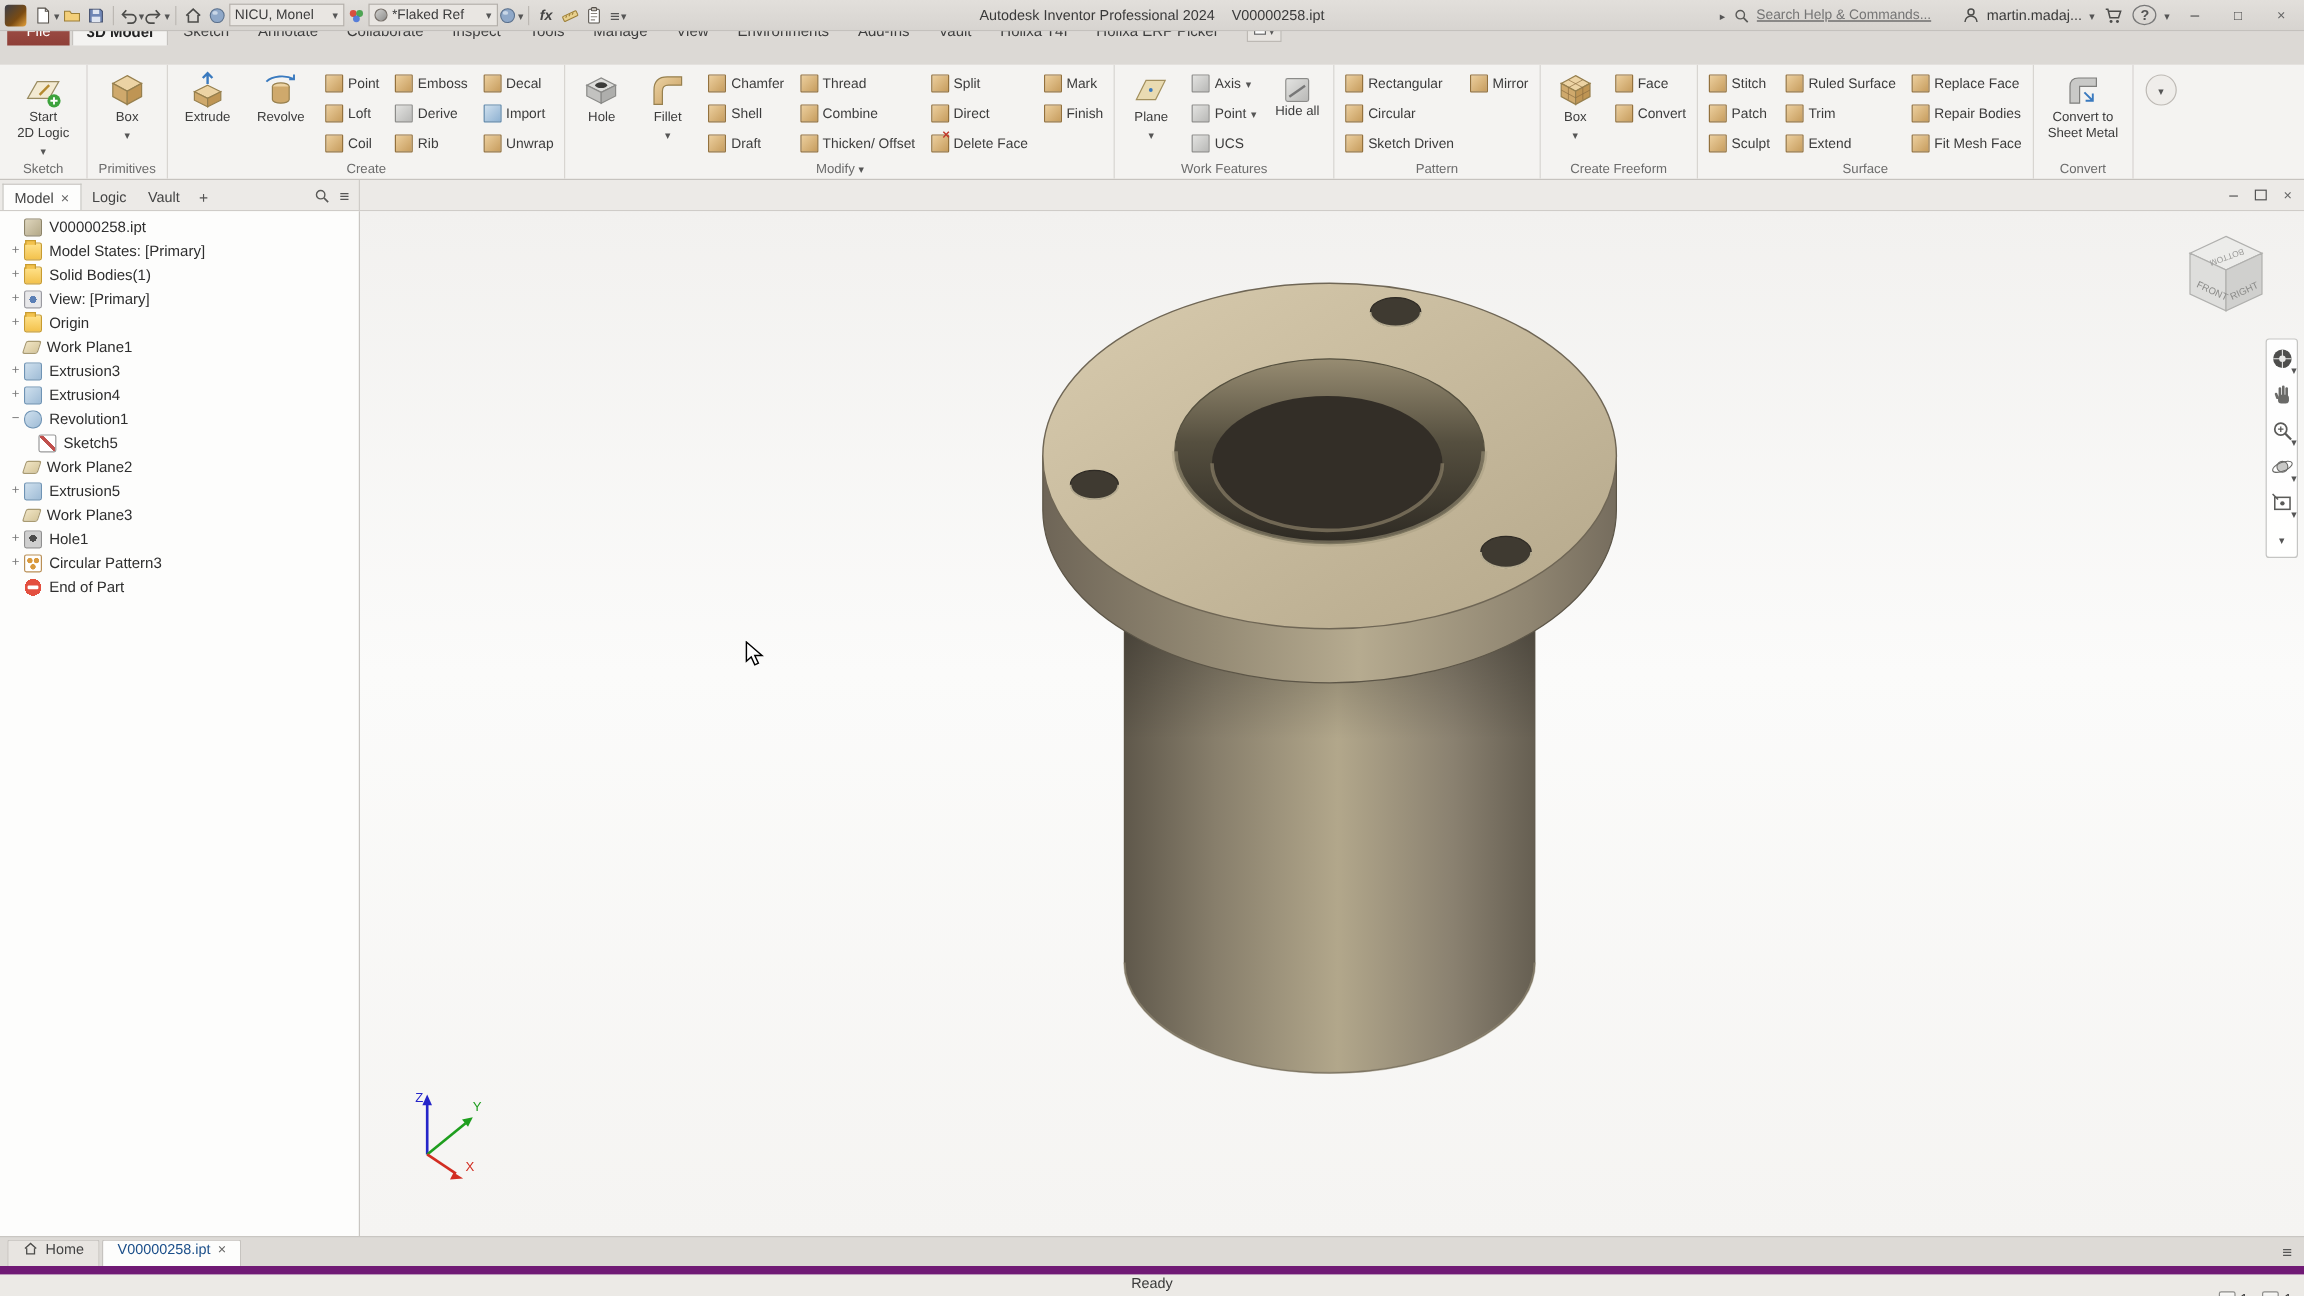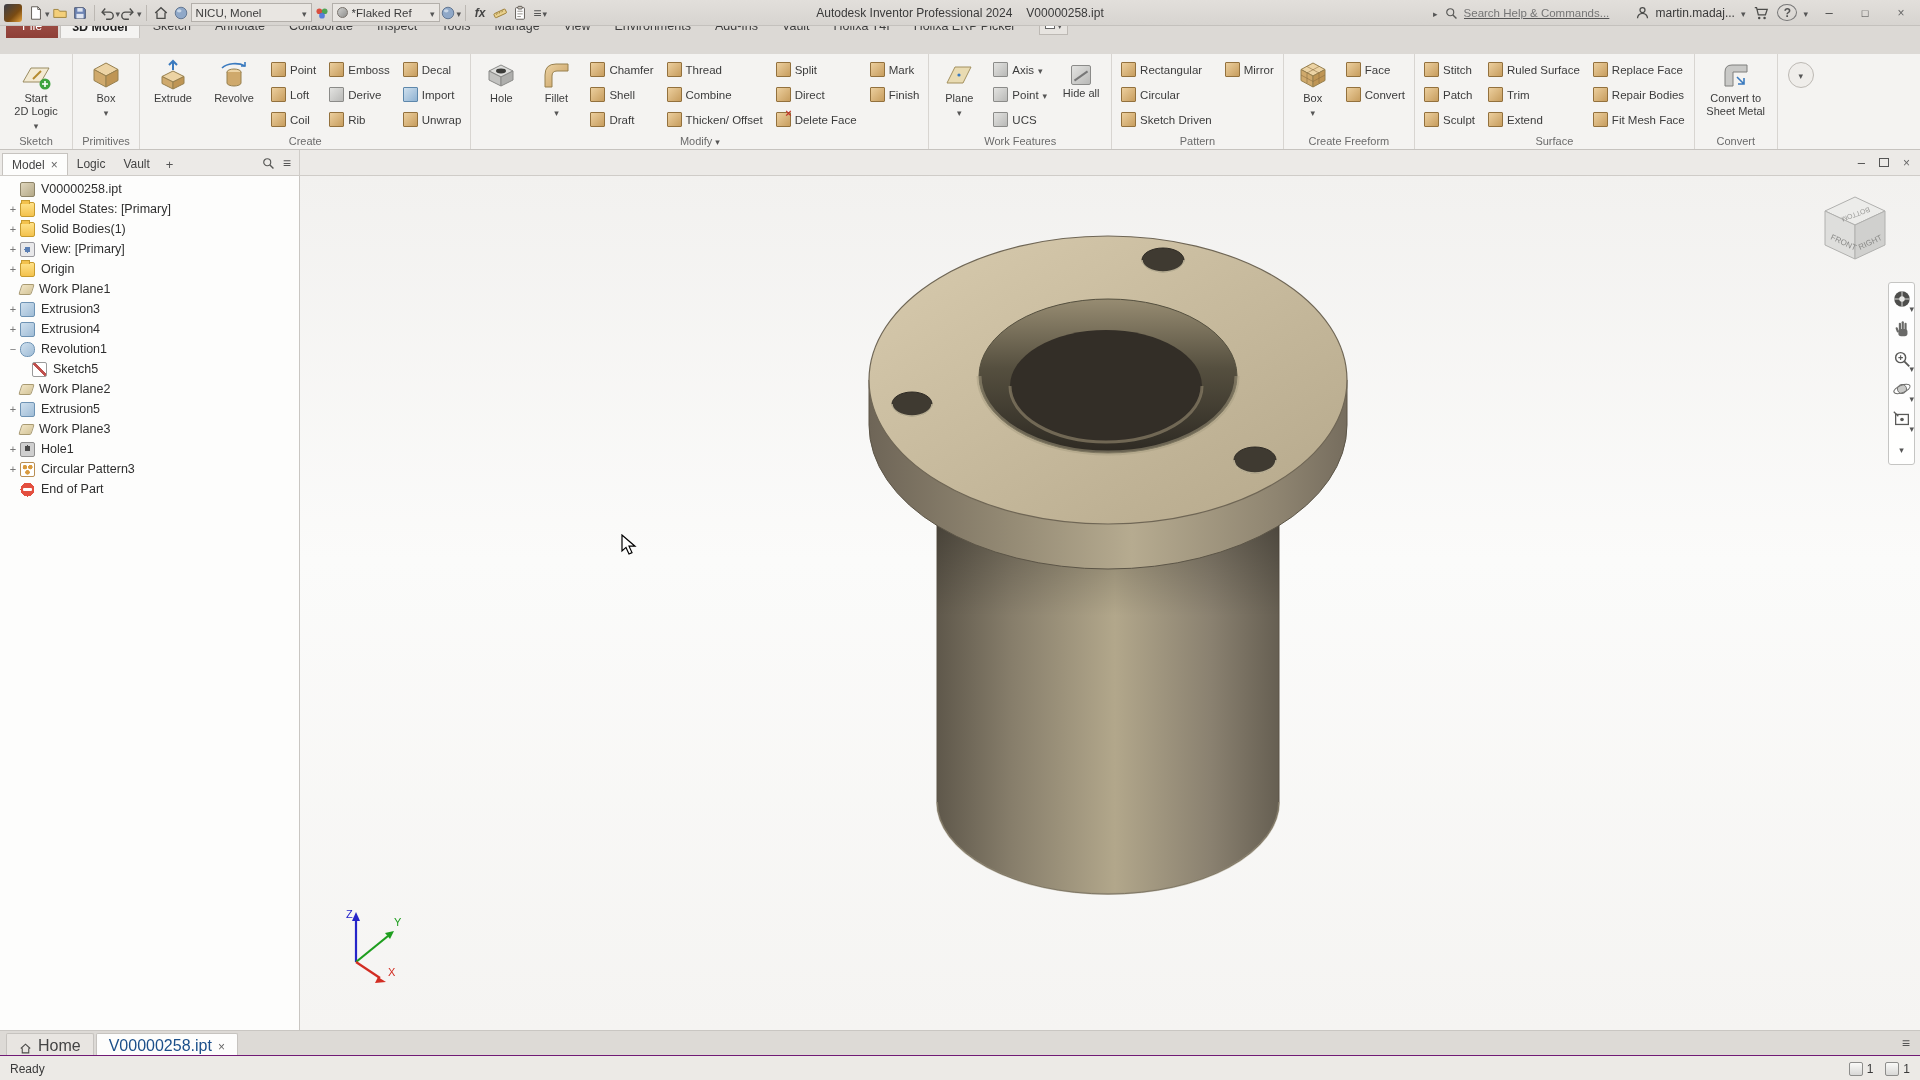--- a/index.html
+++ b/index.html
@@ -90,26 +90,26 @@
   #part-svg{position:absolute;inset:0;}
   #viewcube{position:absolute;top:14px;right:26px;width:78px;height:78px;}
   #navbar{position:absolute;top:106px;right:5px;width:27px;background:rgba(255,255,255,.88);border:1px solid #c5c5c3;border-radius:3px;display:flex;flex-direction:column;align-items:center;padding:4px 0;gap:7px;}
   .navitem{width:23px;height:23px;display:flex;align-items:center;justify-content:center;position:relative;}
   .navitem .nd{position:absolute;right:-1px;bottom:-5px;}
   #triad{position:absolute;left:36px;bottom:42px;width:84px;height:84px;}
   #cursor{position:absolute;left:320px;top:358px;width:18px;height:22px;}
 
   
   #doctabs{height:25px;background:#dddad6;border-top:1px solid #c9c6c2;display:flex;align-items:flex-end;padding-left:6px;}
-  .dtab{height:22px;display:flex;align-items:flex-end;gap:6px;padding:0 12px;font-size:16px;color:#444;border:1px solid #c6c3bf;border-bottom:none;background:#e8e5e1;border-radius:2px 2px 0 0;margin-right:2px;}
+  .dtab{height:22px;display:flex;align-items:flex-start;gap:6px;padding:0 12px;font-size:12px;color:#444;border:1px solid #c6c3bf;border-bottom:none;background:#e8e5e1;border-radius:2px 2px 0 0;margin-right:2px;}
   .dtab.active{background:#fdfdfc;color:#1b4f8a;}
   .dt-right{margin-left:auto;padding:0 10px 4px 0;}
 
   
-  #statusbar{height:26px;background:#eceae6;border-top:1px solid #701a75;display:flex;align-items:center;padding:0 10px;font-size:12px;color:#3a3a3a;}
+  #statusbar{height:26px;background:#eceae6;border-top:7px solid #701a75;display:flex;align-items:center;padding:0 10px;font-size:12px;color:#3a3a3a;flex-direction:column;}
   .sb-right{margin-left:auto;display:flex;align-items:center;gap:12px;}
   .sb-group{display:flex;align-items:center;gap:4px;}
   .sb-ic{width:14px;height:14px;border:1px solid #8d8d8b;background:linear-gradient(#fafaf8,#d8d8d6);border-radius:2px;}
 </style>
 </head>
 <body>
 
 <svg width="0" height="0" style="position:absolute">
   <defs>
     <linearGradient id="gr-tan" x1="0" y1="0" x2="1" y2="1">
@@ -280,21 +280,21 @@
   <div class="tbtn">
       <svg width="16" height="16">
         <use href="#sy-home"></use>
       </svg>
     </div>
   <div class="tbtn">
       <svg width="16" height="16">
         <use href="#sy-sphere"></use>
       </svg>
     </div>
-  <div class="combo" style="width:121px;">
+  <div class="combo" style="width:96px;">
     <span style="flex:1;overflow:hidden;white-space:nowrap;">NICU, Monel</span>
     <span class="g-down"></span>
   </div>
   <div class="tbtn">
       <svg width="16" height="16">
         <use href="#sy-palette"></use>
       </svg>
     </div>
   <div class="combo" style="width:108px;">
     <span style="width:11px;height:11px;border-radius:50%;background:linear-gradient(135deg,#cfcfcd,#8f8f8d);border:1px solid #77716b;flex:none;"></span>

